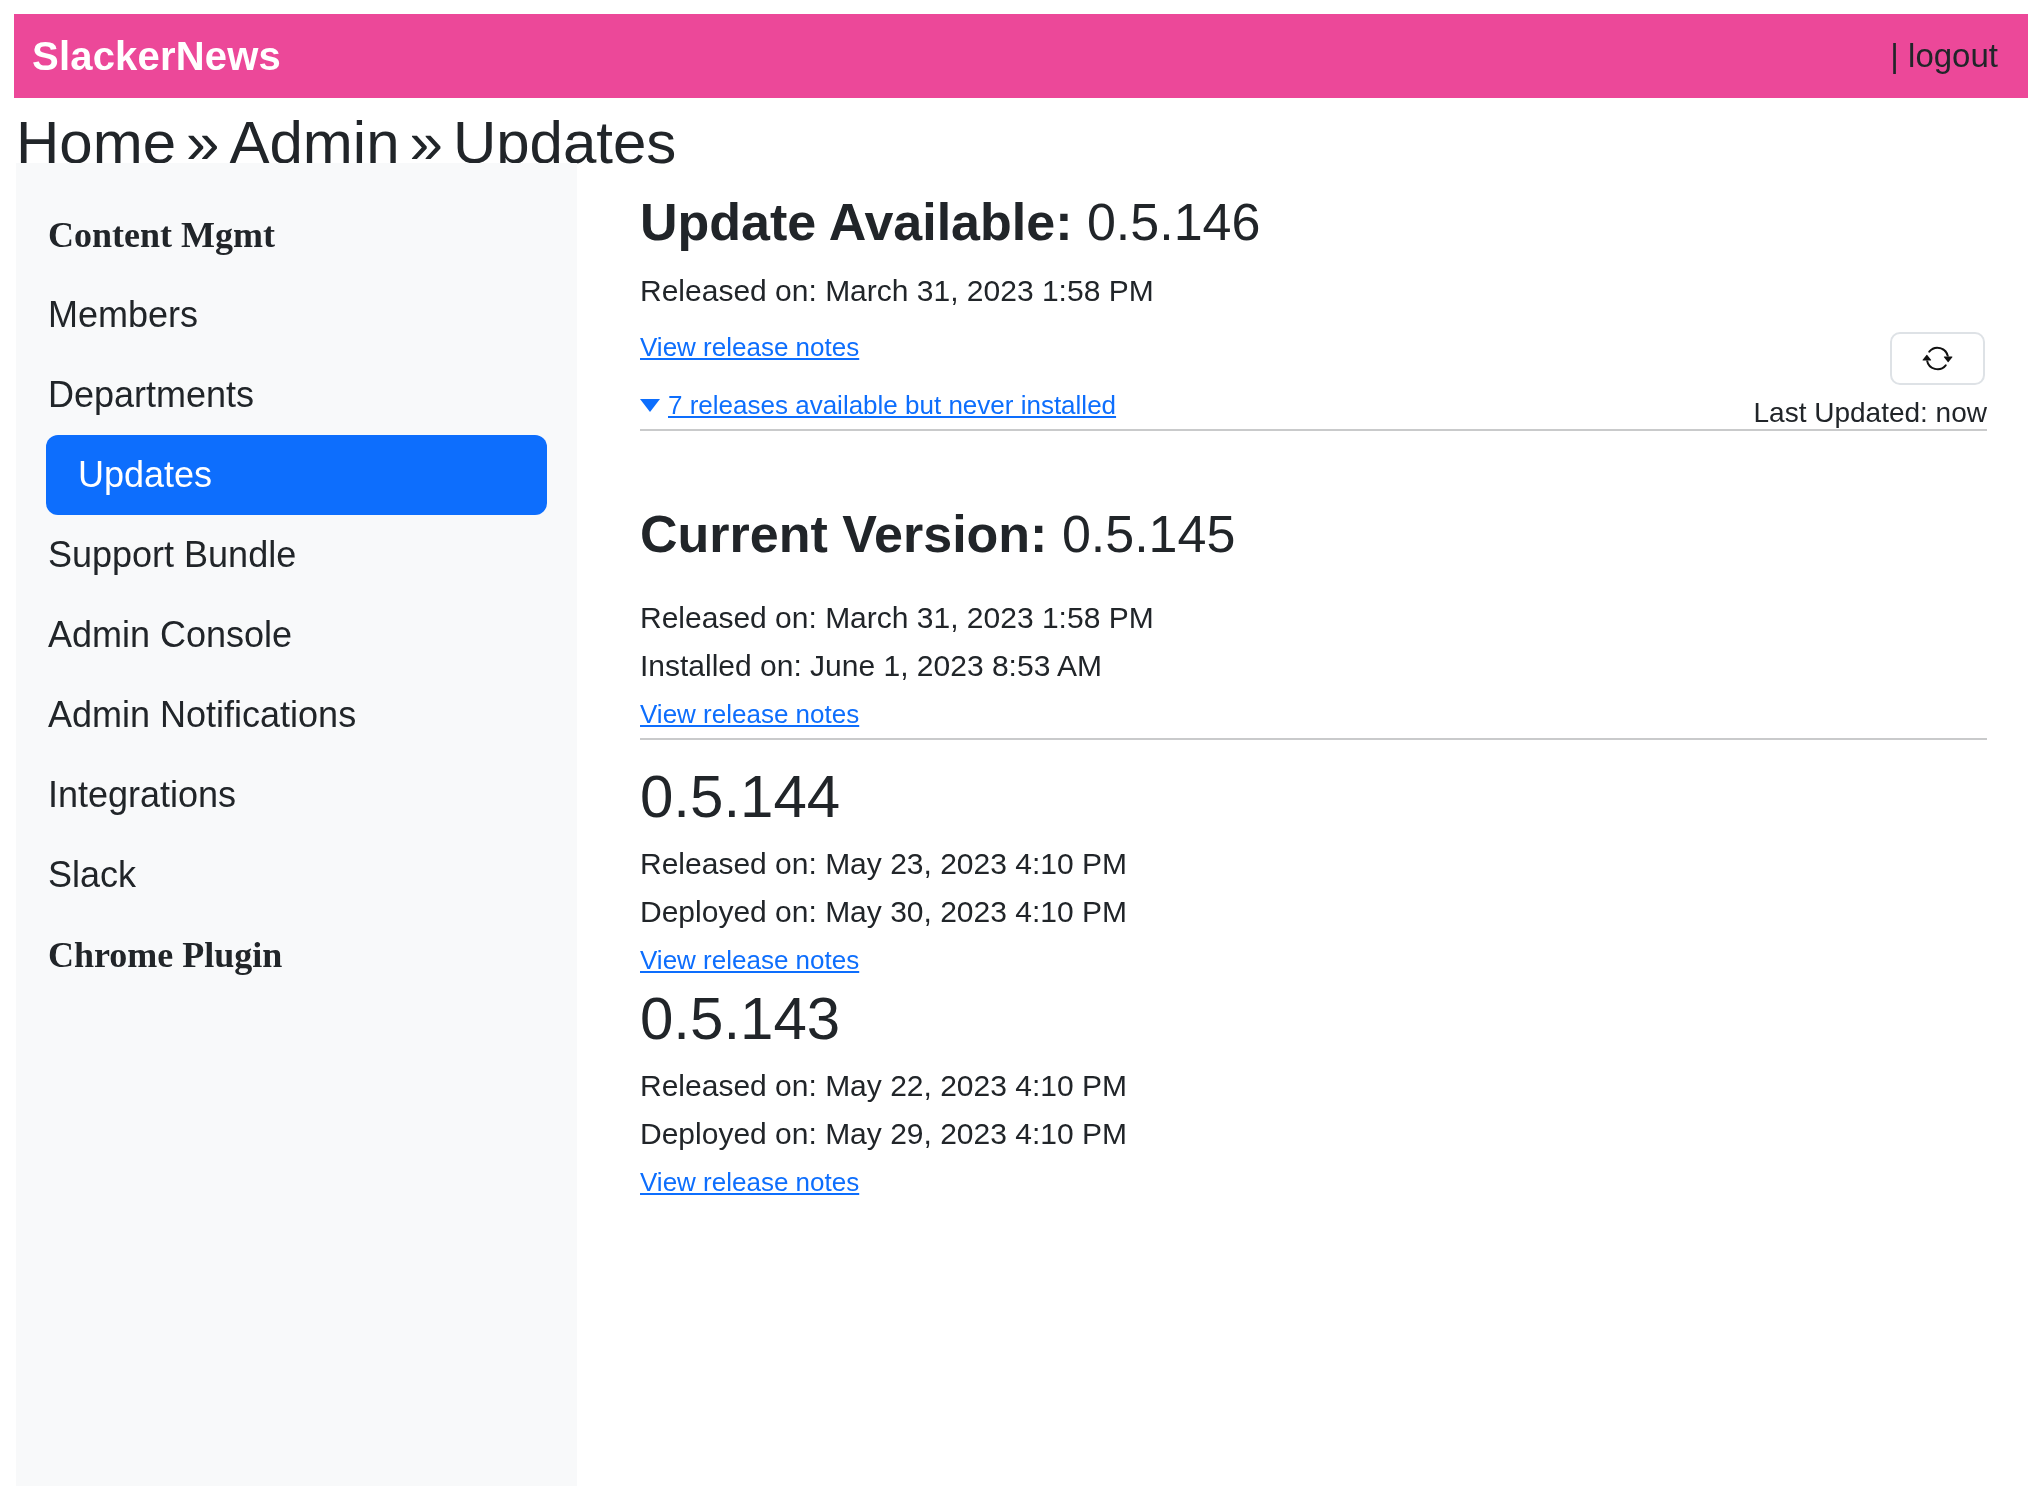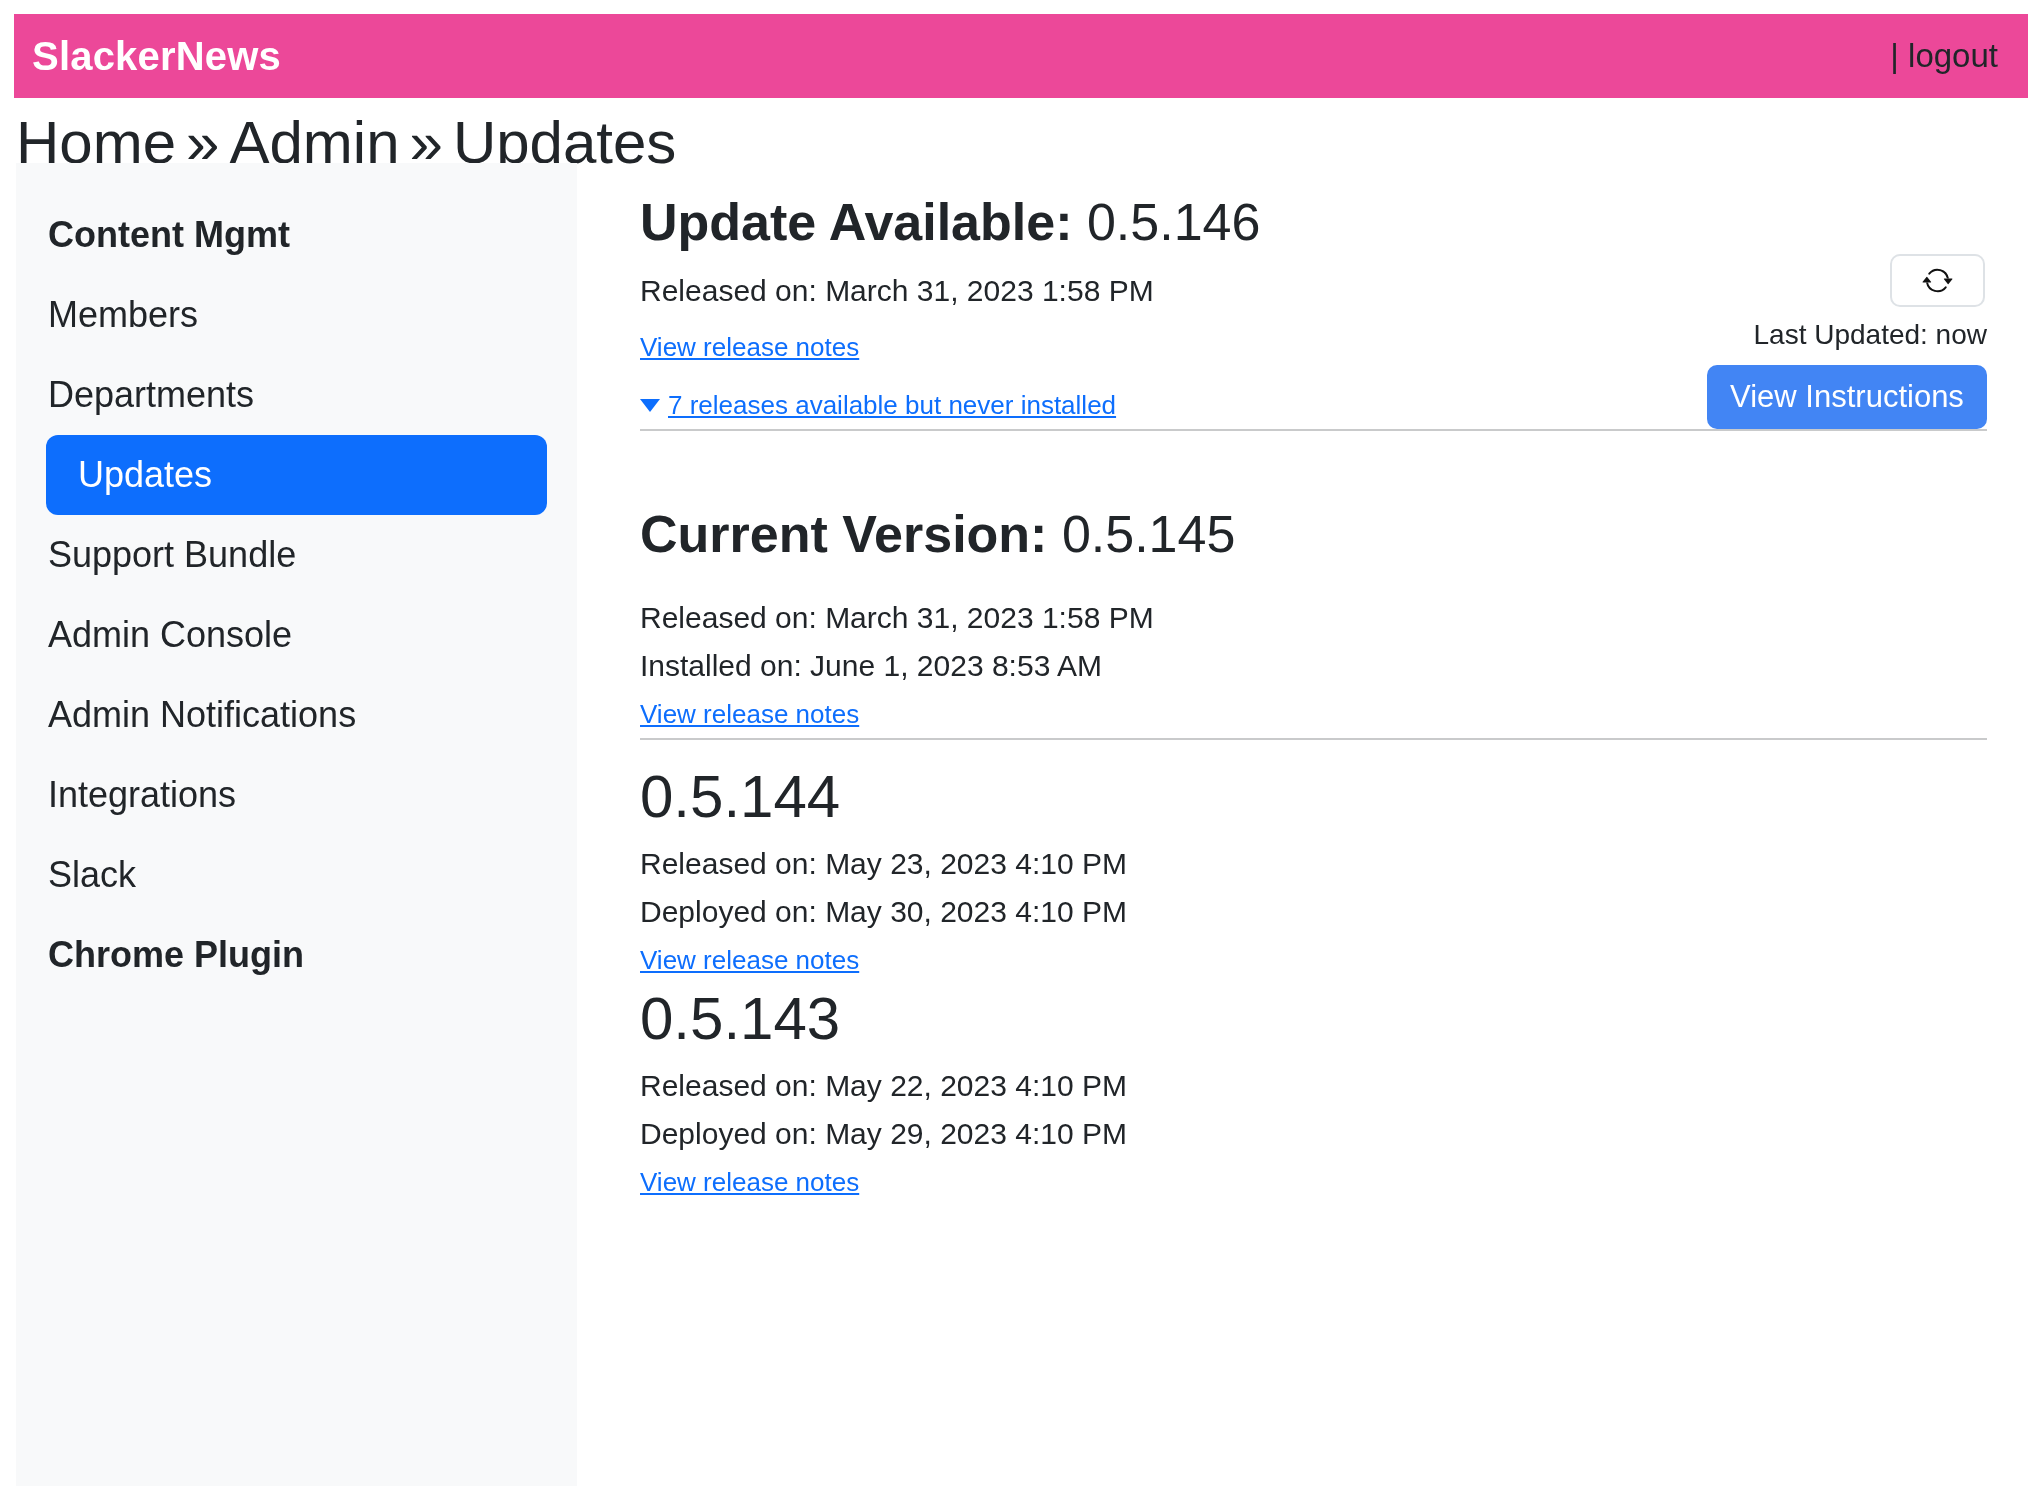--- a/index.html
+++ b/index.html
@@ -35,21 +35,21 @@
     position:absolute; left:16px; top:163px;
     width:561px; height:1323px;
     background:#f8f9fa;
     padding-top:32px;
   }
   .nav { list-style:none; margin:0; padding:0; }
   .nav li {
     height:80px; display:flex; align-items:center;
     padding:0 32px; font-size:36px; color:#212529; cursor:pointer;
   }
-  .nav li.bold { font-weight:600; }
+  .nav li.bold { font-weight:600;font-family:Liberation Serif, serif; }
   .nav li.active {
     margin:0 30px; padding:0 32px;
     background:#0d6efd; color:#ffffff; border-radius:12px;
   }
 
   
   .main {
     position:absolute; left:640px; top:163px; width:1347px;
     padding-top:28px;
   }
@@ -165,21 +165,20 @@
         </div>
       </div>
       <div class="right-col">
         <button class="refresh-btn">
           <svg viewBox="0 0 16 16" xmlns="http://www.w3.org/2000/svg">
             <path d="M11.534 7h3.932a.25.25 0 0 1 .192.41l-1.966 2.36a.25.25 0 0 1-.384 0l-1.966-2.36a.25.25 0 0 1 .192-.41zm-11 2h3.932a.25.25 0 0 0 .192-.41L2.692 6.23a.25.25 0 0 0-.384 0L.342 8.59A.25.25 0 0 0 .534 9z"></path>
             <path fill-rule="evenodd" d="M8 3c-1.552 0-2.94.707-3.857 1.818a.5.5 0 1 1-.771-.636A6.002 6.002 0 0 1 13.917 7H12.9A5.002 5.002 0 0 0 8 3zM3.1 9a5.002 5.002 0 0 0 8.757 2.182.5.5 0 1 1 .771.636A6.002 6.002 0 0 1 2.083 9H3.1z"></path>
           </svg>
         </button>
         <div class="last-updated">Last Updated: now</div>
-        <button class="instructions-btn">View Instructions</button>
       </div>
     </div>
 
     <hr class="divider hr1">
 
     <div>
       <h3 class="section-title current-title">
         <span>Current Version:</span>
         <span class="version-num">0.5.145</span>
       </h3>

